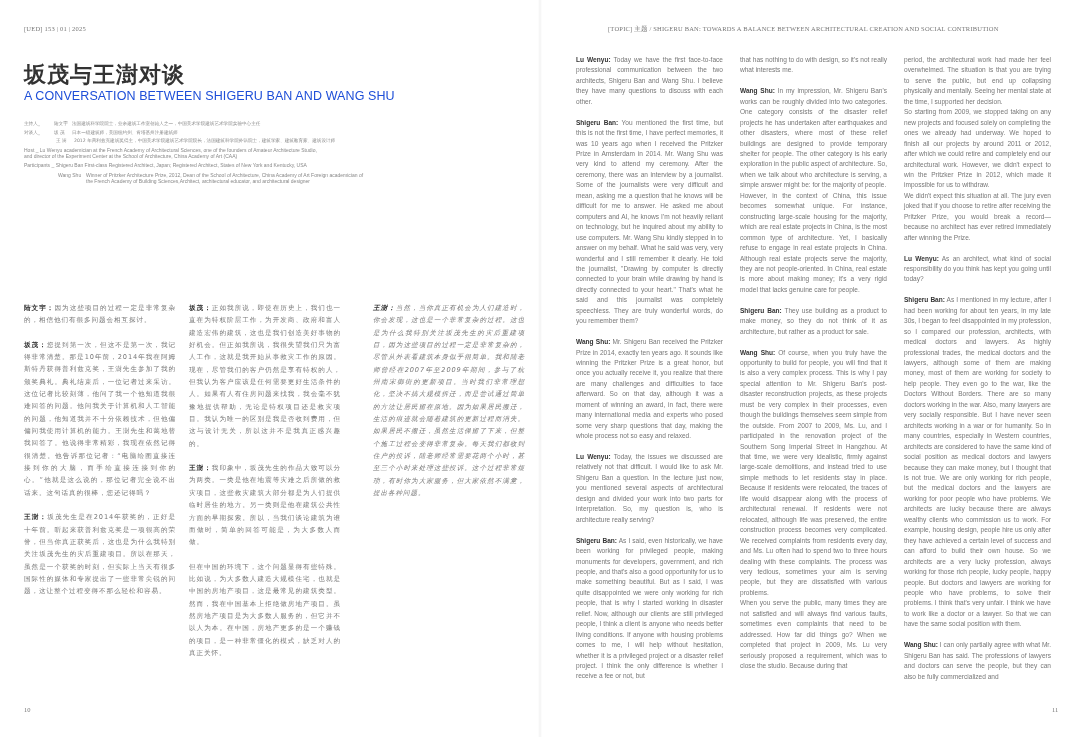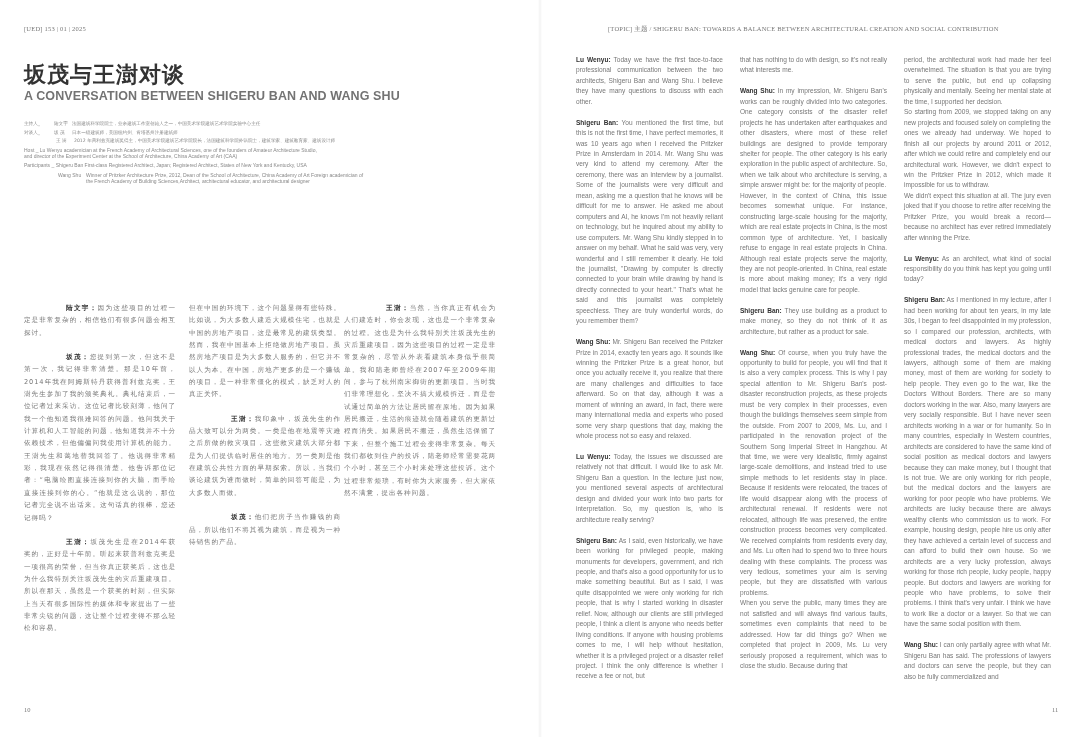--- a/index.html
+++ b/index.html
@@ -14,38 +14,38 @@
     position: absolute; top: 25px; font-family: "Liberation Serif", serif;
     font-size: 6.5px; color: #777; letter-spacing: 0.2px; white-space: nowrap;
   }
   .page-left .running-head { left: 24px; }
   .page-right .running-head { left: 68px; }
   .title-cn {
     position: absolute; left: 24px; top: 60px; font-size: 22px; font-weight: bold; color: #333;
     font-family: "DejaVu Sans", sans-serif; letter-spacing: 1px;
   }
   .title-en {
-    position: absolute; left: 24px; top: 89px; font-size: 12.5px; font-weight: bold; color: #737373;
+    position: absolute; left: 24px; top: 89px; font-size: 12.5px; font-weight: normal; color: #1d4ed8;
     font-family: "Liberation Sans", sans-serif; letter-spacing: 0.1px; white-space: nowrap;
   }
   .credits { position: absolute; left: 24px; top: 121px; width: 470px; font-size: 4.6px; color: #888; line-height: 6.3px; }
   .credits .row { display: flex; margin-bottom: 2.4px; white-space: nowrap; }
   .credits .role { width: 30px; flex: none; }
   .credits .name { width: 18px; flex: none; }
   .credits .indent { padding-left: 32px; }
   .credits .en-row { font-family: "Liberation Sans", sans-serif; font-size: 5px; line-height: 6.2px; margin-bottom: 3px; }
   .credits .en-row .ws-name { display: inline-block; width: 28px; padding-left: 34px; vertical-align: top; }
   .credits .en-row .ws-desc { display: inline-block; vertical-align: top; }
 
   .cn-col { position: absolute; top: 302px; width: 152px; font-size: 6.6px; line-height: 12.35px; color: #777; letter-spacing: 0.9px; text-align: justify; }
   .cn-col p { margin: 0 0 12px 0; }
-  .cn-col .spk { color: #333; font-weight: bold; margin-left: 42px; }
+  .cn-col .spk { color: #333; font-weight: bold; }
   .cn-col1 { left: 24px; }
   .cn-col2 { left: 189px; }
-  .cn-col3 { left: 344px; }
+  .cn-col3 { left: 373px; font-style: italic; }
 
   .en-col { position: absolute; top: 55px; width: 147px; font-family: "Liberation Sans", sans-serif; font-size: 6.55px; line-height: 10.45px; color: #777; text-align: justify; }
   .en-col p { margin: 0 0 10.4px 0; }
   .en-col p.tight { margin-bottom: 0; }
   .en-col .spk { color: #333; font-weight: bold; }
   .en-col1 { left: 36px; }
   .en-col2 { left: 200px; }
   .en-col3 { left: 364px; }
 
   .folio { position: absolute; top: 706px; font-family: "Liberation Serif", serif; font-size: 6.5px; color: #777; }
@@ -87,23 +87,23 @@
       <span class="ws-name">Wang Shu</span><span class="ws-desc"><span>Winner of Pritzker Architecture Prize, 2012, Dean of the School of Architecture, China Academy of Art Foreign academician of</span><br><span>the French Academy of Building Sciences,Architect, architectural educator, and architectural designer</span></span>
     </div>
   </div>
 
   <div class="cn-col cn-col1">
       <p><span class="spk">陆文宇：</span><span>因为这些项目的过程一定是非常复杂的，相信他们有很多问题会相互探讨。</span></p>
       <p><span class="spk">坂茂：</span><span>您提到第一次，但这不是第一次，我记得非常清楚。那是10年前，2014年我在阿姆斯特丹获得普利兹克奖，王澍先生参加了我的颁奖典礼。典礼结束后，一位记者过来采访。这位记者比较刻薄，他问了我一个他知道我很难回答的问题。他问我关于计算机和人工智能的问题，他知道我并不十分依赖技术，但他偏偏问我使用计算机的能力。王澍先生和蔼地替我回答了。他说得非常精彩，我现在依然记得很清楚。他告诉那位记者：“电脑绘图直接连接到你的大脑，而手绘直接连接到你的心。”他就是这么说的，那位记者完全说不出话来。这句话真的很棒，您还记得吗？</span></p>
       <p><span class="spk">王澍：</span><span>坂茂先生是在2014年获奖的，正好是十年前。听起来获普利兹克奖是一项很高的荣誉，但当你真正获奖后，这也是为什么我特别关注坂茂先生的灾后重建项目。所以在那天，虽然是一个获奖的时刻，但实际上当天有很多国际性的媒体和专家提出了一些非常尖锐的问题，这让整个过程变得不那么轻松和容易。</span></p>
     </div>
   <div class="cn-col cn-col2">
+      <p><span class="spk">坂茂：</span><span>正如我所说，即使在历史上，我们也一直在为特权阶层工作，为开发商、政府和富人建造宏伟的建筑，这也是我们创造美好事物的好机会。但正如我所说，我很失望我们只为富人工作，这就是我开始从事救灾工作的原因。现在，尽管我们的客户仍然是享有特权的人，但我认为客户应该是任何需要更好生活条件的人。如果有人有住房问题来找我，我会毫不犹豫地提供帮助，无论是特权项目还是救灾项目。我认为唯一的区别是我是否收到费用，但这与设计无关，所以这并不是我真正感兴趣的。</span></p>
+      <p><span class="spk">王澍：</span><span>我印象中，坂茂先生的作品大致可以分为两类。一类是他在地震等灾难之后所做的救灾项目，这些救灾建筑大部分都是为人们提供临时居住的地方。另一类则是他在建筑公共性方面的早期探索。所以，当我们谈论建筑为谁而做时，简单的回答可能是，为大多数人而做。</span></p>
       <p><span>但在中国的环境下，这个问题显得有些特殊。比如说，为大多数人建造大规模住宅，也就是中国的房地产项目，这是最常见的建筑类型。然而，我在中国基本上拒绝做房地产项目。虽然房地产项目是为大多数人服务的，但它并不以人为本。在中国，房地产更多的是一个赚钱的项目，是一种非常僵化的模式，缺乏对人的真正关怀。</span></p>
-      <p><span class="spk">王澍：</span><span>我印象中，坂茂先生的作品大致可以分为两类。一类是他在地震等灾难之后所做的救灾项目，这些救灾建筑大部分都是为人们提供临时居住的地方。另一类则是他在建筑公共性方面的早期探索。所以，当我们谈论建筑为谁而做时，简单的回答可能是，为大多数人而做。</span></p>
-      <p><span class="spk">坂茂：</span><span>他们把房子当作赚钱的商品，所以他们不将其视为建筑，而是视为一种待销售的产品。</span></p>
     </div>
   <div class="cn-col cn-col3">
       <p><span class="spk">王澍：</span><span>当然，当你真正有机会为人们建造时，你会发现，这也是一个非常复杂的过程。这也是为什么我特别关注坂茂先生的灾后重建项目，因为这些项目的过程一定是非常复杂的，尽管从外表看建筑本身似乎很简单。我和陆老师曾经在2007年至2009年期间，参与了杭州南宋御街的更新项目。当时我们非常理想化，坚决不搞大规模拆迁，而是尝试通过简单的方法让居民留在原地。因为如果居民搬迁，生活的痕迹就会随着建筑的更新过程而消失。如果居民不搬迁，虽然生活保留了下来，但整个施工过程会变得非常复杂。每天我们都收到住户的投诉，陆老师经常需要花两个小时，甚至三个小时来处理这些投诉。这个过程非常烦琐，有时你为大家服务，但大家依然不满意，提出各种问题。</span></p>
     </div>
 
   <div class="folio">10</div>
 </div>
 
 <div class="gutter"></div>
 

